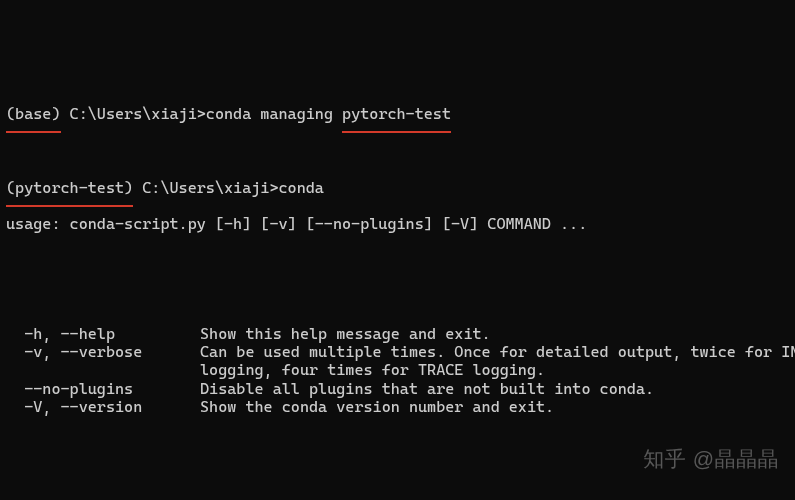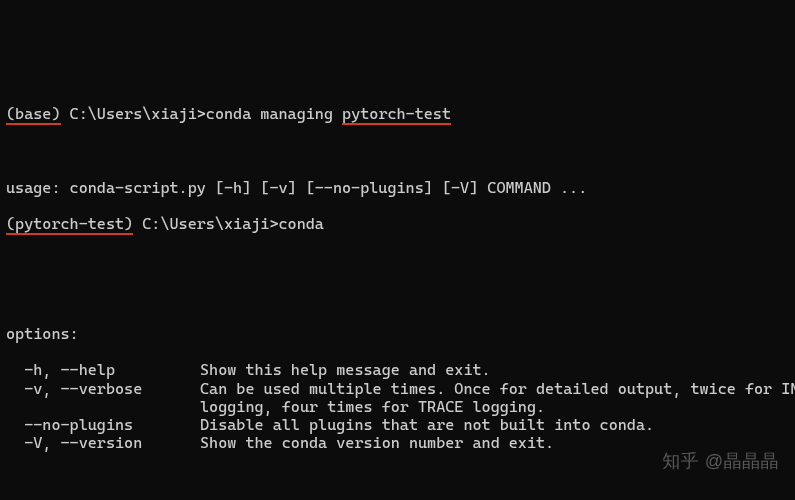--- a/index.html
+++ b/index.html
@@ -11,48 +11,47 @@
       line-height: 1.18;
       padding: 14px 6px 6px 6px;
       width: 795px;
       height: 500px;
       overflow: hidden;
       white-space: pre;
       position: relative;
     }
     .underline-red {
       border-bottom: 2.5px solid #d43a2a;
-      padding-bottom: 0px;
+      padding-bottom: 8px;
     }
     .col-flag { display: inline-block; min-width: 194px; }
     .watermark {
       position: absolute;
       right: 16px;
       bottom: 28px;
       color: rgba(210,210,210,0.38);
-      font-size: 18px;
+      font-size: 21px;
       font-family: sans-serif;
       letter-spacing: 0.5px;
       white-space: nowrap;
       text-align: right;
     }
   </style>
 </head>
 <body>
 
 
 
 <div>
 <div><span class="underline-red">(base)</span><span> C:\Users\xiaji&gt;</span><span>conda managing </span><span class="underline-red">pytorch-test</span></div>
 <div>&nbsp;</div>
+<div><span class="underline-red">(pytorch-test)</span><span> C:\Users\xiaji&gt;</span><span>conda</span></div>
 <div>usage: conda-script.py [-h] [-v] [--no-plugins] [-V] COMMAND ...</div>
-<div><span class="underline-red">(pytorch-test)</span><span> C:\Users\xiaji&gt;</span><span>conda</span></div>
 <div>&nbsp;</div>
 <div>&nbsp;</div>
-<div>options:</div>
 <div id="options-block"><div><span class="col-flag">  -h, --help</span><span>Show this help message and exit.</span></div><div><span class="col-flag">  -v, --verbose</span><span>Can be used multiple times. Once for detailed output, twice for INF</span></div><div><span class="col-flag"></span><span>logging, four times for TRACE logging.</span></div><div><span class="col-flag">  --no-plugins</span><span>Disable all plugins that are not built into conda.</span></div><div><span class="col-flag">  -V, --version</span><span>Show the conda version number and exit.</span></div></div>
 
 
 
 
 
 
 </div>
 
 <div class="watermark">知乎 @晶晶晶</div>

